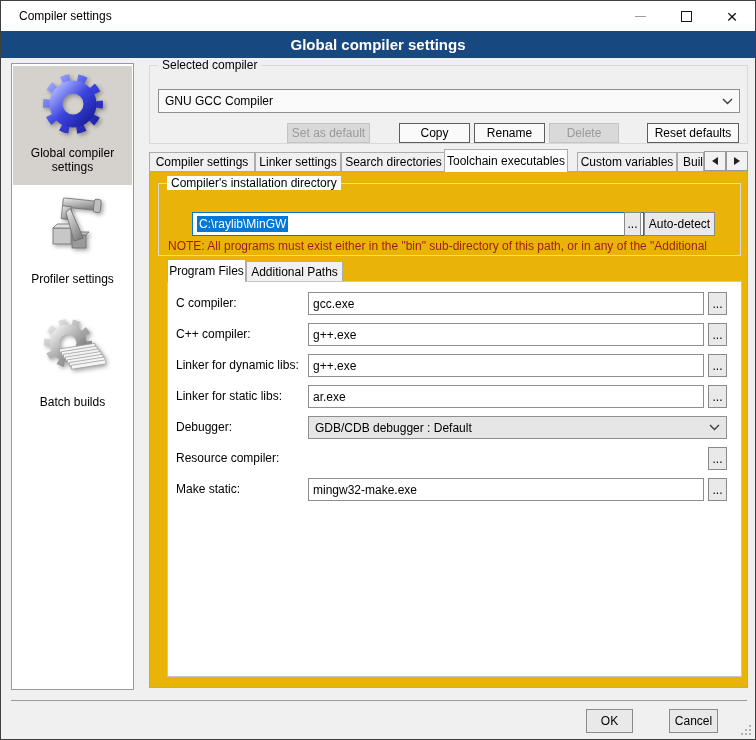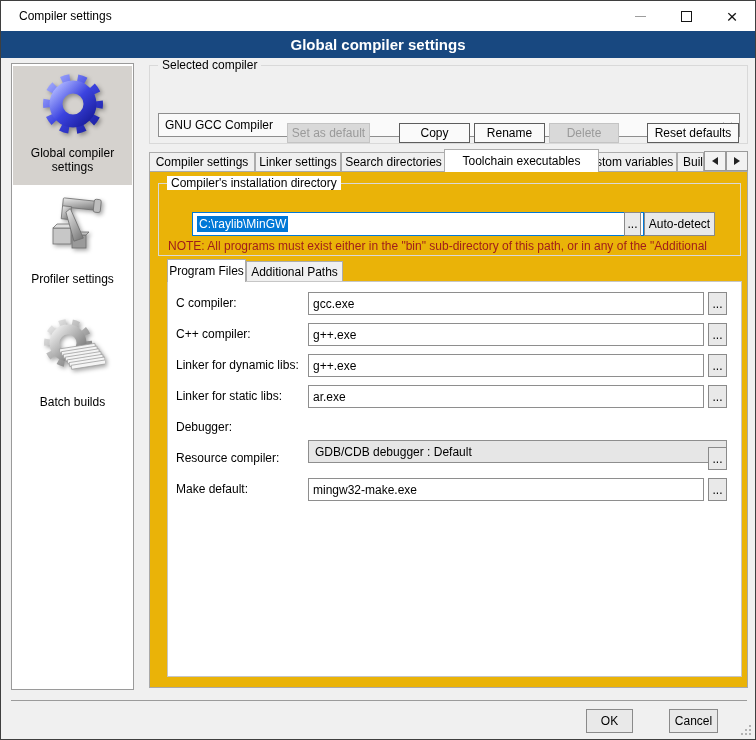--- a/index.html
+++ b/index.html
@@ -29,21 +29,21 @@
   .btn { position:absolute; display:flex; align-items:center; justify-content:center;
          font-size:12px; color:#000; background:#fafafa; border:1px solid #5d5d5d; white-space:nowrap; }
   .btn.dim { background:#d9d9d9; color:#9a9a9a; border-color:#c4c4c4; }
   .btn.gray { background:#e9e9e9; border-color:#8a8a8a; }
   
   .group { position:absolute; border:1px solid #d9d9d9; }
   .group-label { position:absolute; top:-8px; left:8px; padding:0 4px; font-size:12px; color:#000; white-space:nowrap; }
   .on-gray { background:#f0f0f0; } .on-white { background:#ffffff; }
   
   .combo { position:absolute; display:flex; align-items:center; font-size:12px; color:#000;
-           background:#fafafa; border:1px solid #8e8e8e; padding:0 6px;margin-top:24px; }
+           background:#fafafa; border:1px solid #8e8e8e; padding:0 6px; }
   .combo .flex { flex:1; white-space:nowrap; overflow:hidden; }
   .combo.flatgray { background:#e6e6e6; }
   
   .tab { position:absolute; top:151px; height:20px; background:#f0f0f0; border:1px solid #acacac;
          font-size:12px; display:flex; align-items:center; justify-content:center; white-space:nowrap; overflow:hidden; }
   .tab.active { top:148px; height:23px; background:#fff; border-bottom:none; z-index:3; }
   .subtab { position:absolute; height:21px; background:#f0f0f0; border:1px solid #acacac;
             font-size:12px; display:flex; align-items:center; justify-content:center; white-space:nowrap; }
   .subtab.active { background:#fff; border-bottom:none; z-index:3; }
   .arrow-btn { position:absolute; top:150px; width:22px; height:20px; background:#f2f2f2; border:1px solid #9a9a9a;
@@ -171,21 +171,21 @@
 
   <div class="tab" style="left:148px; width:106px;">
       <span>Compiler settings</span>
     </div>
   <div class="tab" style="left:254px; width:86px;">
       <span>Linker settings</span>
     </div>
   <div class="tab" style="left:340px; width:105px;">
       <span>Search directories</span>
     </div>
-  <div class="tab active" style="left:443px; width:155px;">
+  <div class="tab active" style="left:443px; width:124px;">
       <span>Toolchain executables</span>
     </div>
   <div class="tab" style="left:576px; width:100px;">
       <span>Custom variables</span>
     </div>
   <div class="tab" style="left:676px; width:27px; justify-content:flex-start; padding-left:5px;">
       <span>Build options</span>
     </div>
   <div class="arrow-btn" style="left:703px;">
       <svg width="6" height="8" viewBox="0 0 6 8">
@@ -261,21 +261,21 @@
         <svg width="11" height="7" viewBox="0 0 11 7">
             <polyline points="1,1 5.5,5.5 10,1" fill="none" stroke="#3c3c3c" stroke-width="1.4"></polyline>
           </svg>
       </div>
 
       <div class="flabel" style="left:8px; top:169px;">Resource compiler:</div>
       <div class="btn gray" style="left:540px; top:165px; width:19px; height:23px;">
           <span>...</span>
         </div>
 
-      <div class="flabel" style="left:8px; top:200px;">Make default:</div>
+      <div class="flabel" style="left:8px; top:200px;">Make static:</div>
       <div class="tinput" style="left:140px; top:196px; width:396px; height:23px;">
           <span>mingw32-make.exe</span>
         </div>
       <div class="btn gray" style="left:540px; top:196px; width:19px; height:23px;">
           <span>...</span>
         </div>
 
     </div>
   </div>
 

